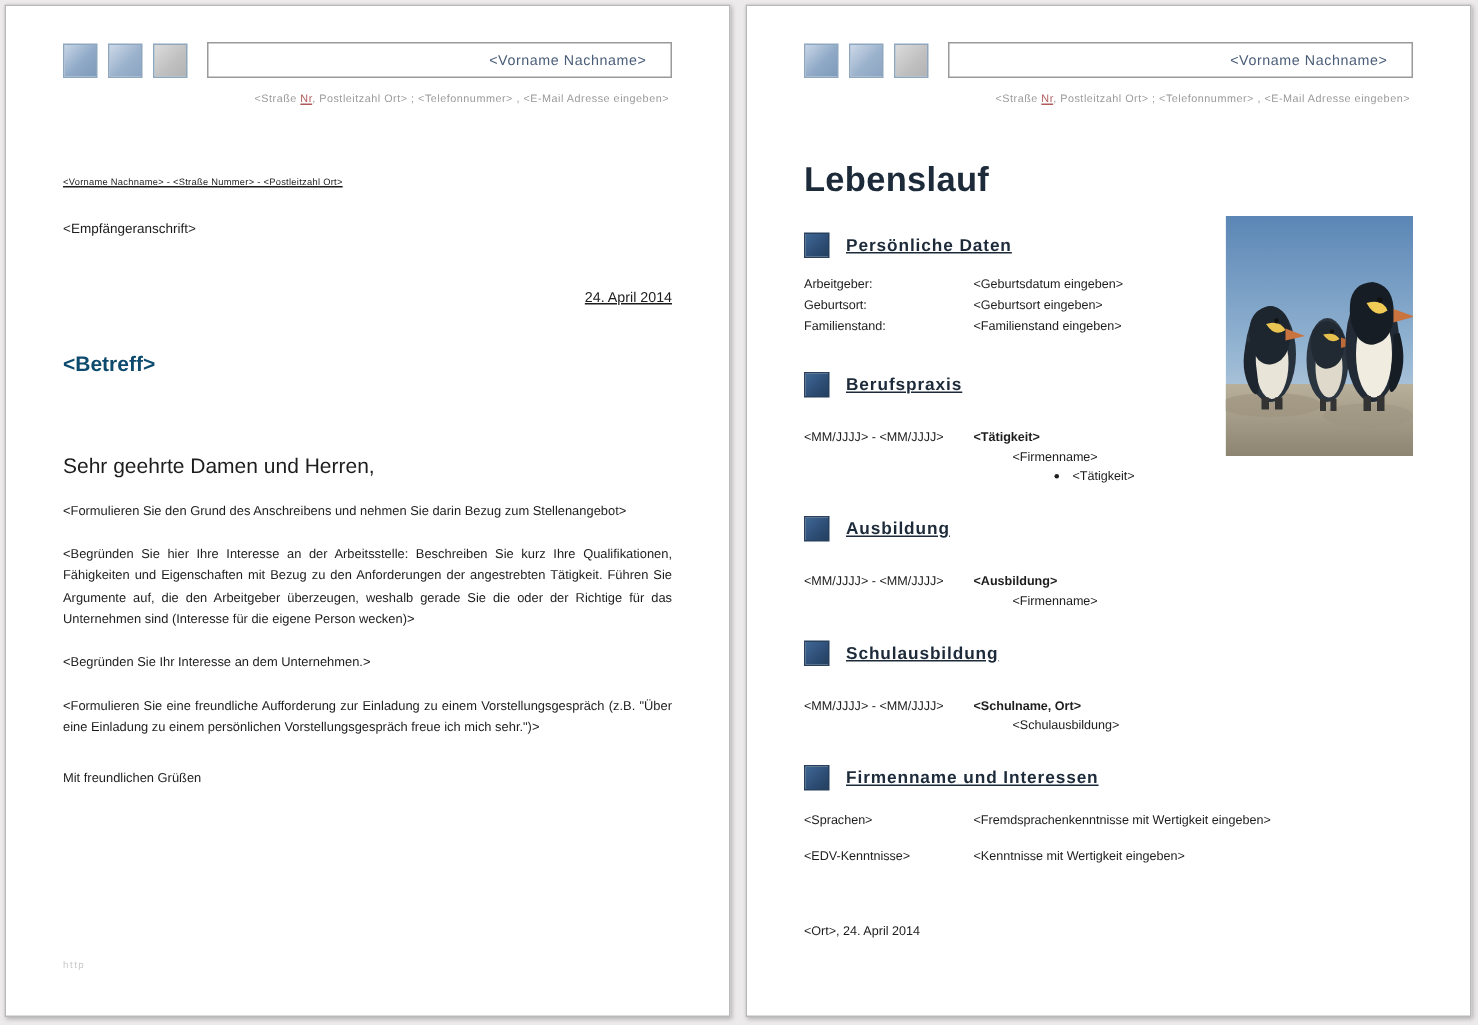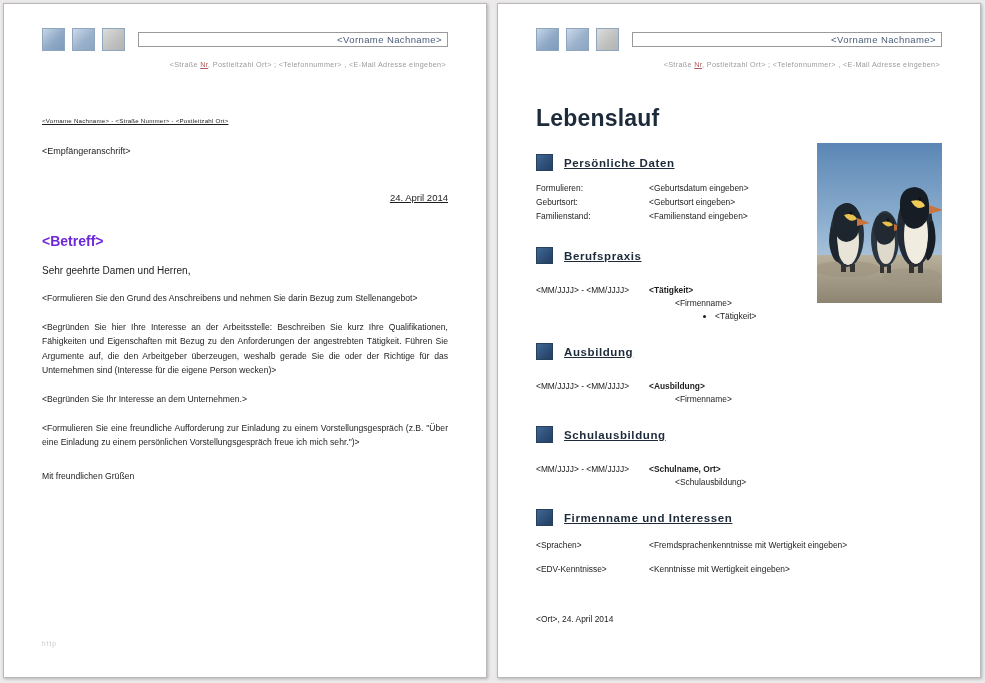--- a/index.html
+++ b/index.html
@@ -62,30 +62,30 @@
     border: 1px solid #8fa6bf;
     box-sizing: border-box;
   }
   .sq1 { background: linear-gradient(135deg,#c7d6e8 0%, #8fa9c6 55%, #7e9bbb 100%); }
   .sq2 { background: linear-gradient(135deg,#cdd9e9 0%, #9bb2cc 55%, #8aa4c2 100%); }
   .sq3 { background: linear-gradient(135deg,#dcdcdc 0%, #bfbfbf 60%, #b3b3b3 100%); }
 
   .name-bar {
     flex: 1;
     margin-left: 6px;
-    height: 15px;
+    height: 24px;
     border-top: 1px solid #9a9a9a;
     border-bottom: 1px solid #9a9a9a;
     border-left: 1px solid #9a9a9a;
     border-right: 1px solid #9a9a9a;
     background: #ffffff;
     display: flex;
     align-items: center;
     justify-content: flex-end;
-    padding: 0 5px 0 0;
+    padding: 0 16px 0 0;
     box-sizing: border-box;
   }
   .name-bar span {
     font-size: 9.5px;
     color: #4a5d78;
     letter-spacing: 0.4px;
     white-space: nowrap;
   }
   .contact-line {
     margin-top: 9px;
@@ -118,25 +118,25 @@
     margin-top: 36px;
     text-align: right;
     font-size: 9.5px;
     color: #1d1d1d;
     text-decoration: underline;
   }
   .subject {
     margin-top: 30px;
     font-size: 14px;
     font-weight: bold;
-    color: #6d28d9;
+    color: #0c4a6e;
   }
   .salutation {
-    margin-top: 16px;
-    font-size: 10px;
+    margin-top: 52px;
+    font-size: 14px;
     color: #1d1d1d;
   }
   .para {
     margin-top: 15px;
     font-size: 8.6px;
     line-height: 1.65;
     color: #1d1d1d;
     text-align: justify;
   }
   .closing {
@@ -350,21 +350,21 @@
 
       <div class="cv-title">Lebenslauf</div>
 
       <div class="section-head">
         <div class="section-bullet"></div>
         <div class="section-title">Persönliche Daten</div>
       </div>
       <table class="kv-table">
         <tbody>
             <tr>
-          <td class="k">Formulieren:</td>
+          <td class="k">Arbeitgeber:</td>
           <td class="v">&lt;Geburtsdatum eingeben&gt;</td>
         </tr>
         <tr>
           <td class="k">Geburtsort:</td>
           <td class="v">&lt;Geburtsort eingeben&gt;</td>
         </tr>
         <tr>
           <td class="k">Familienstand:</td>
           <td class="v">&lt;Familienstand eingeben&gt;</td>
         </tr>

